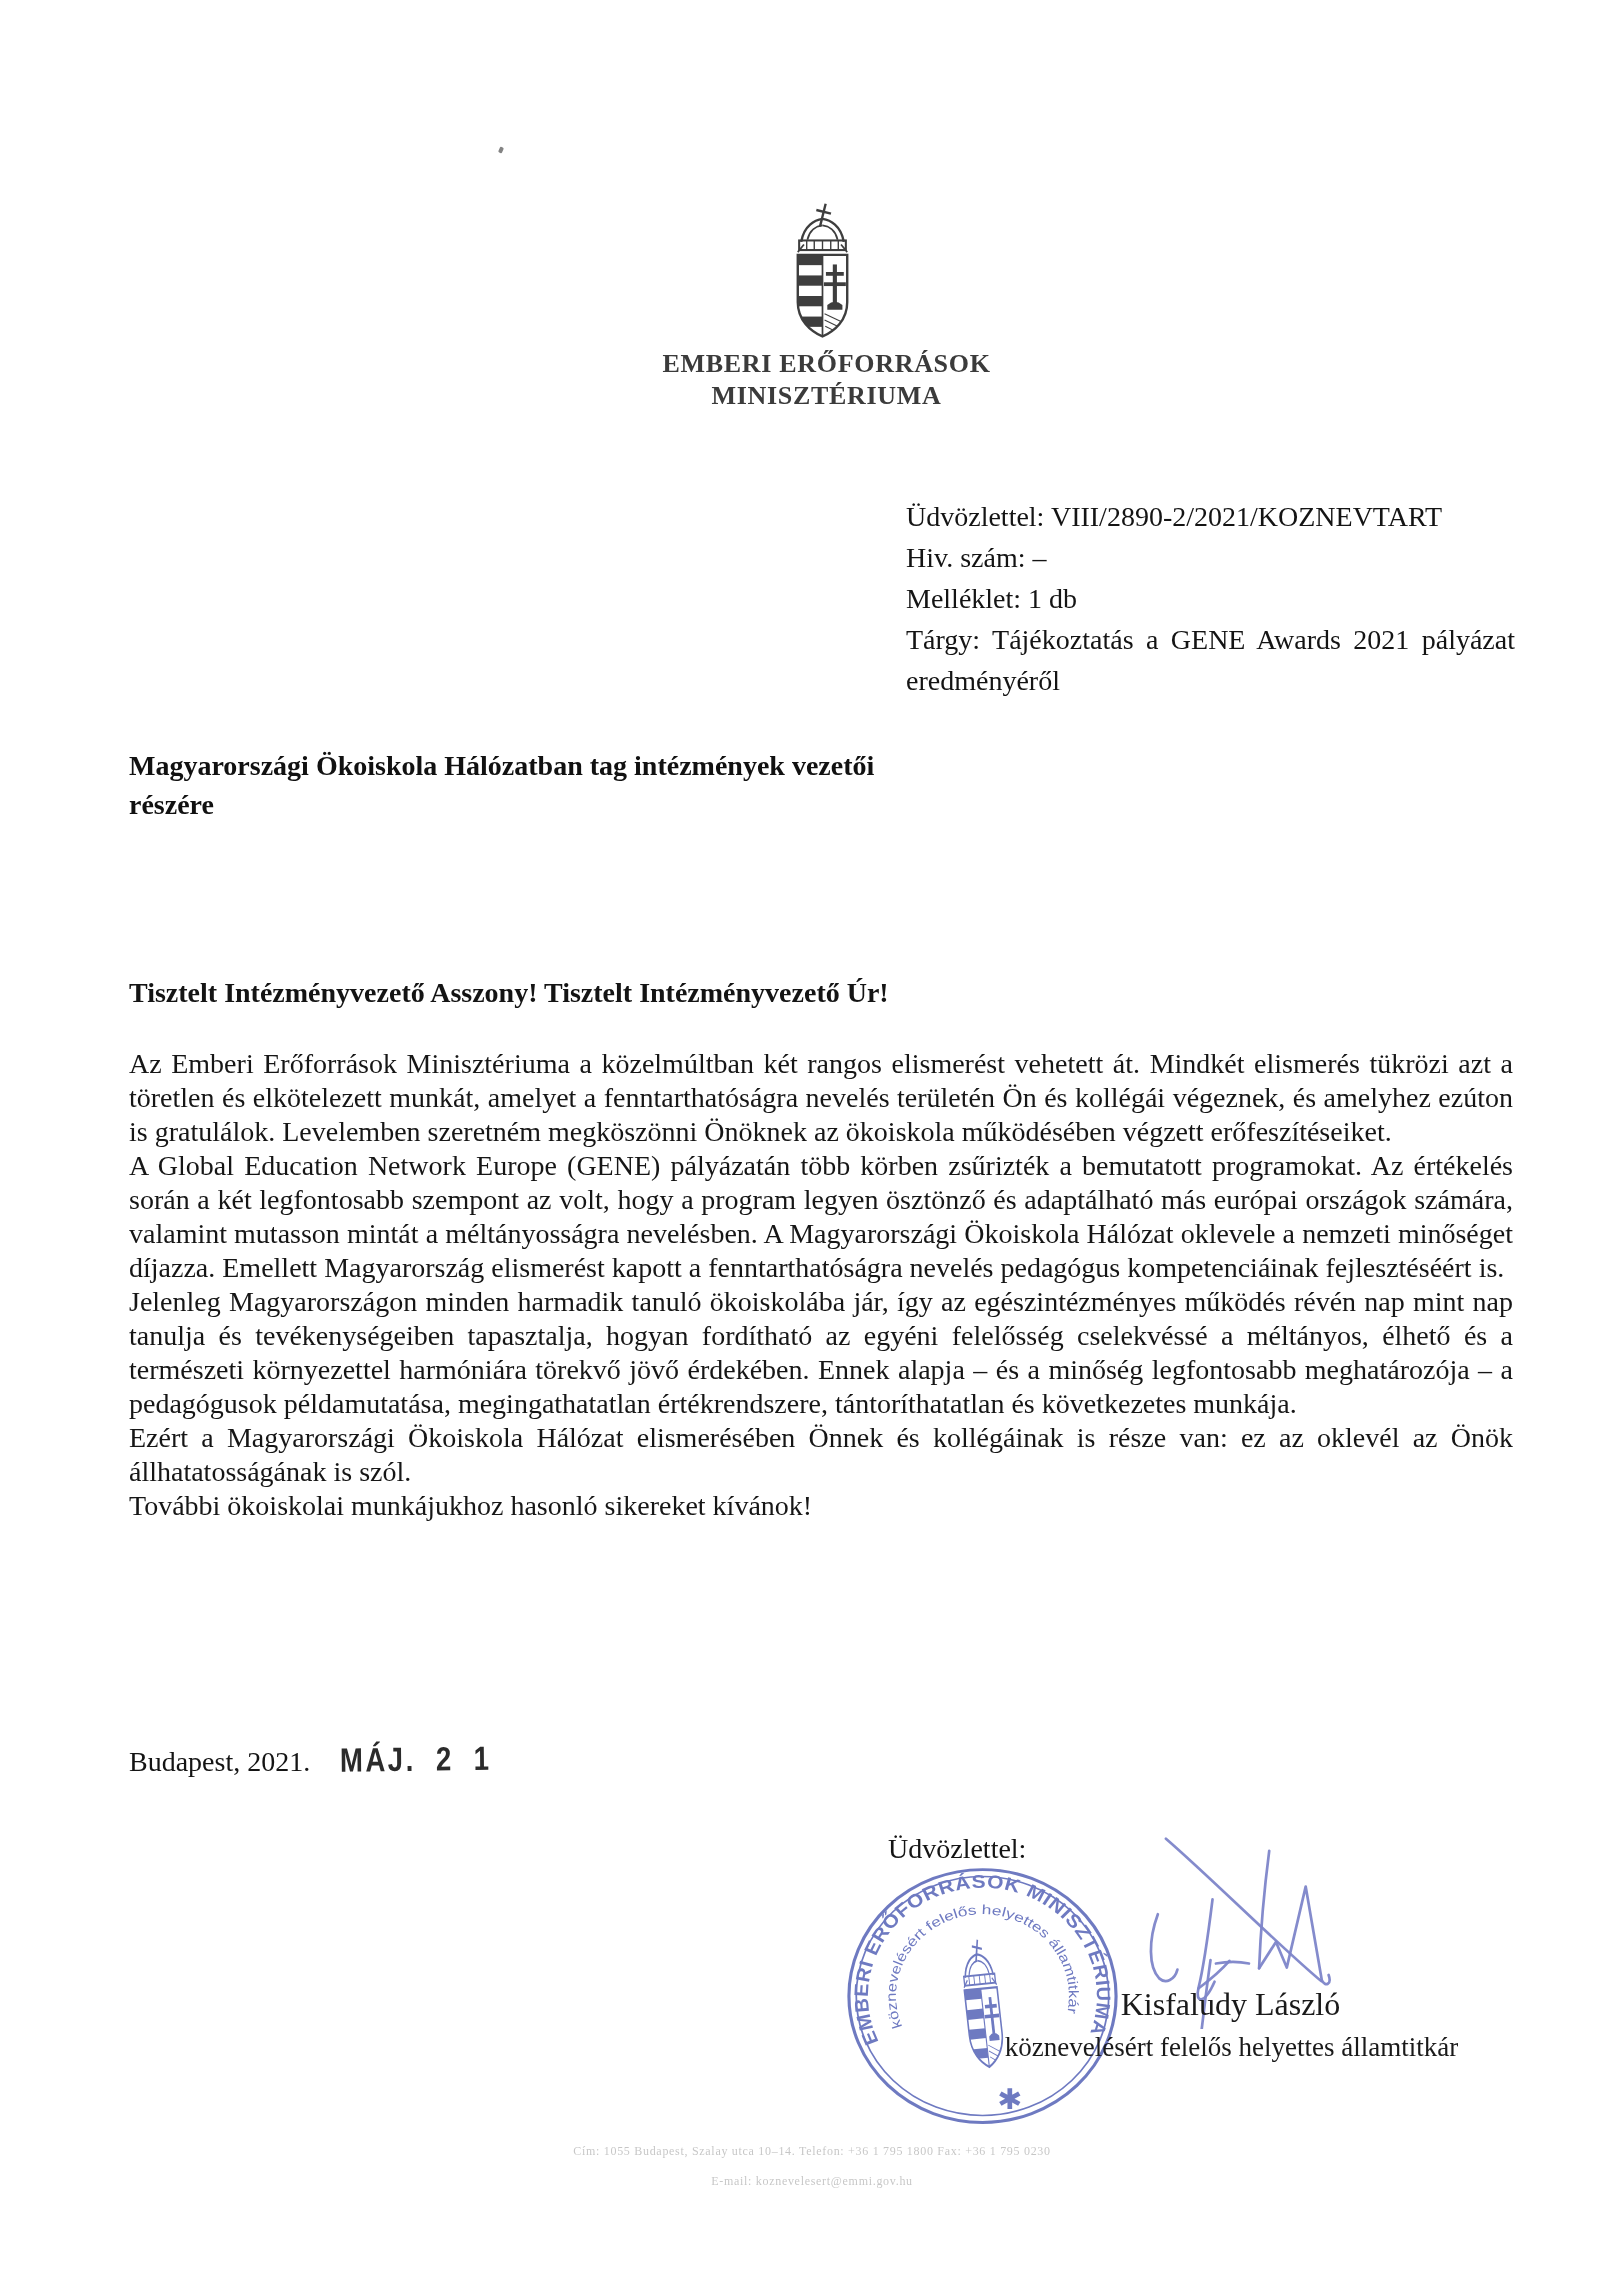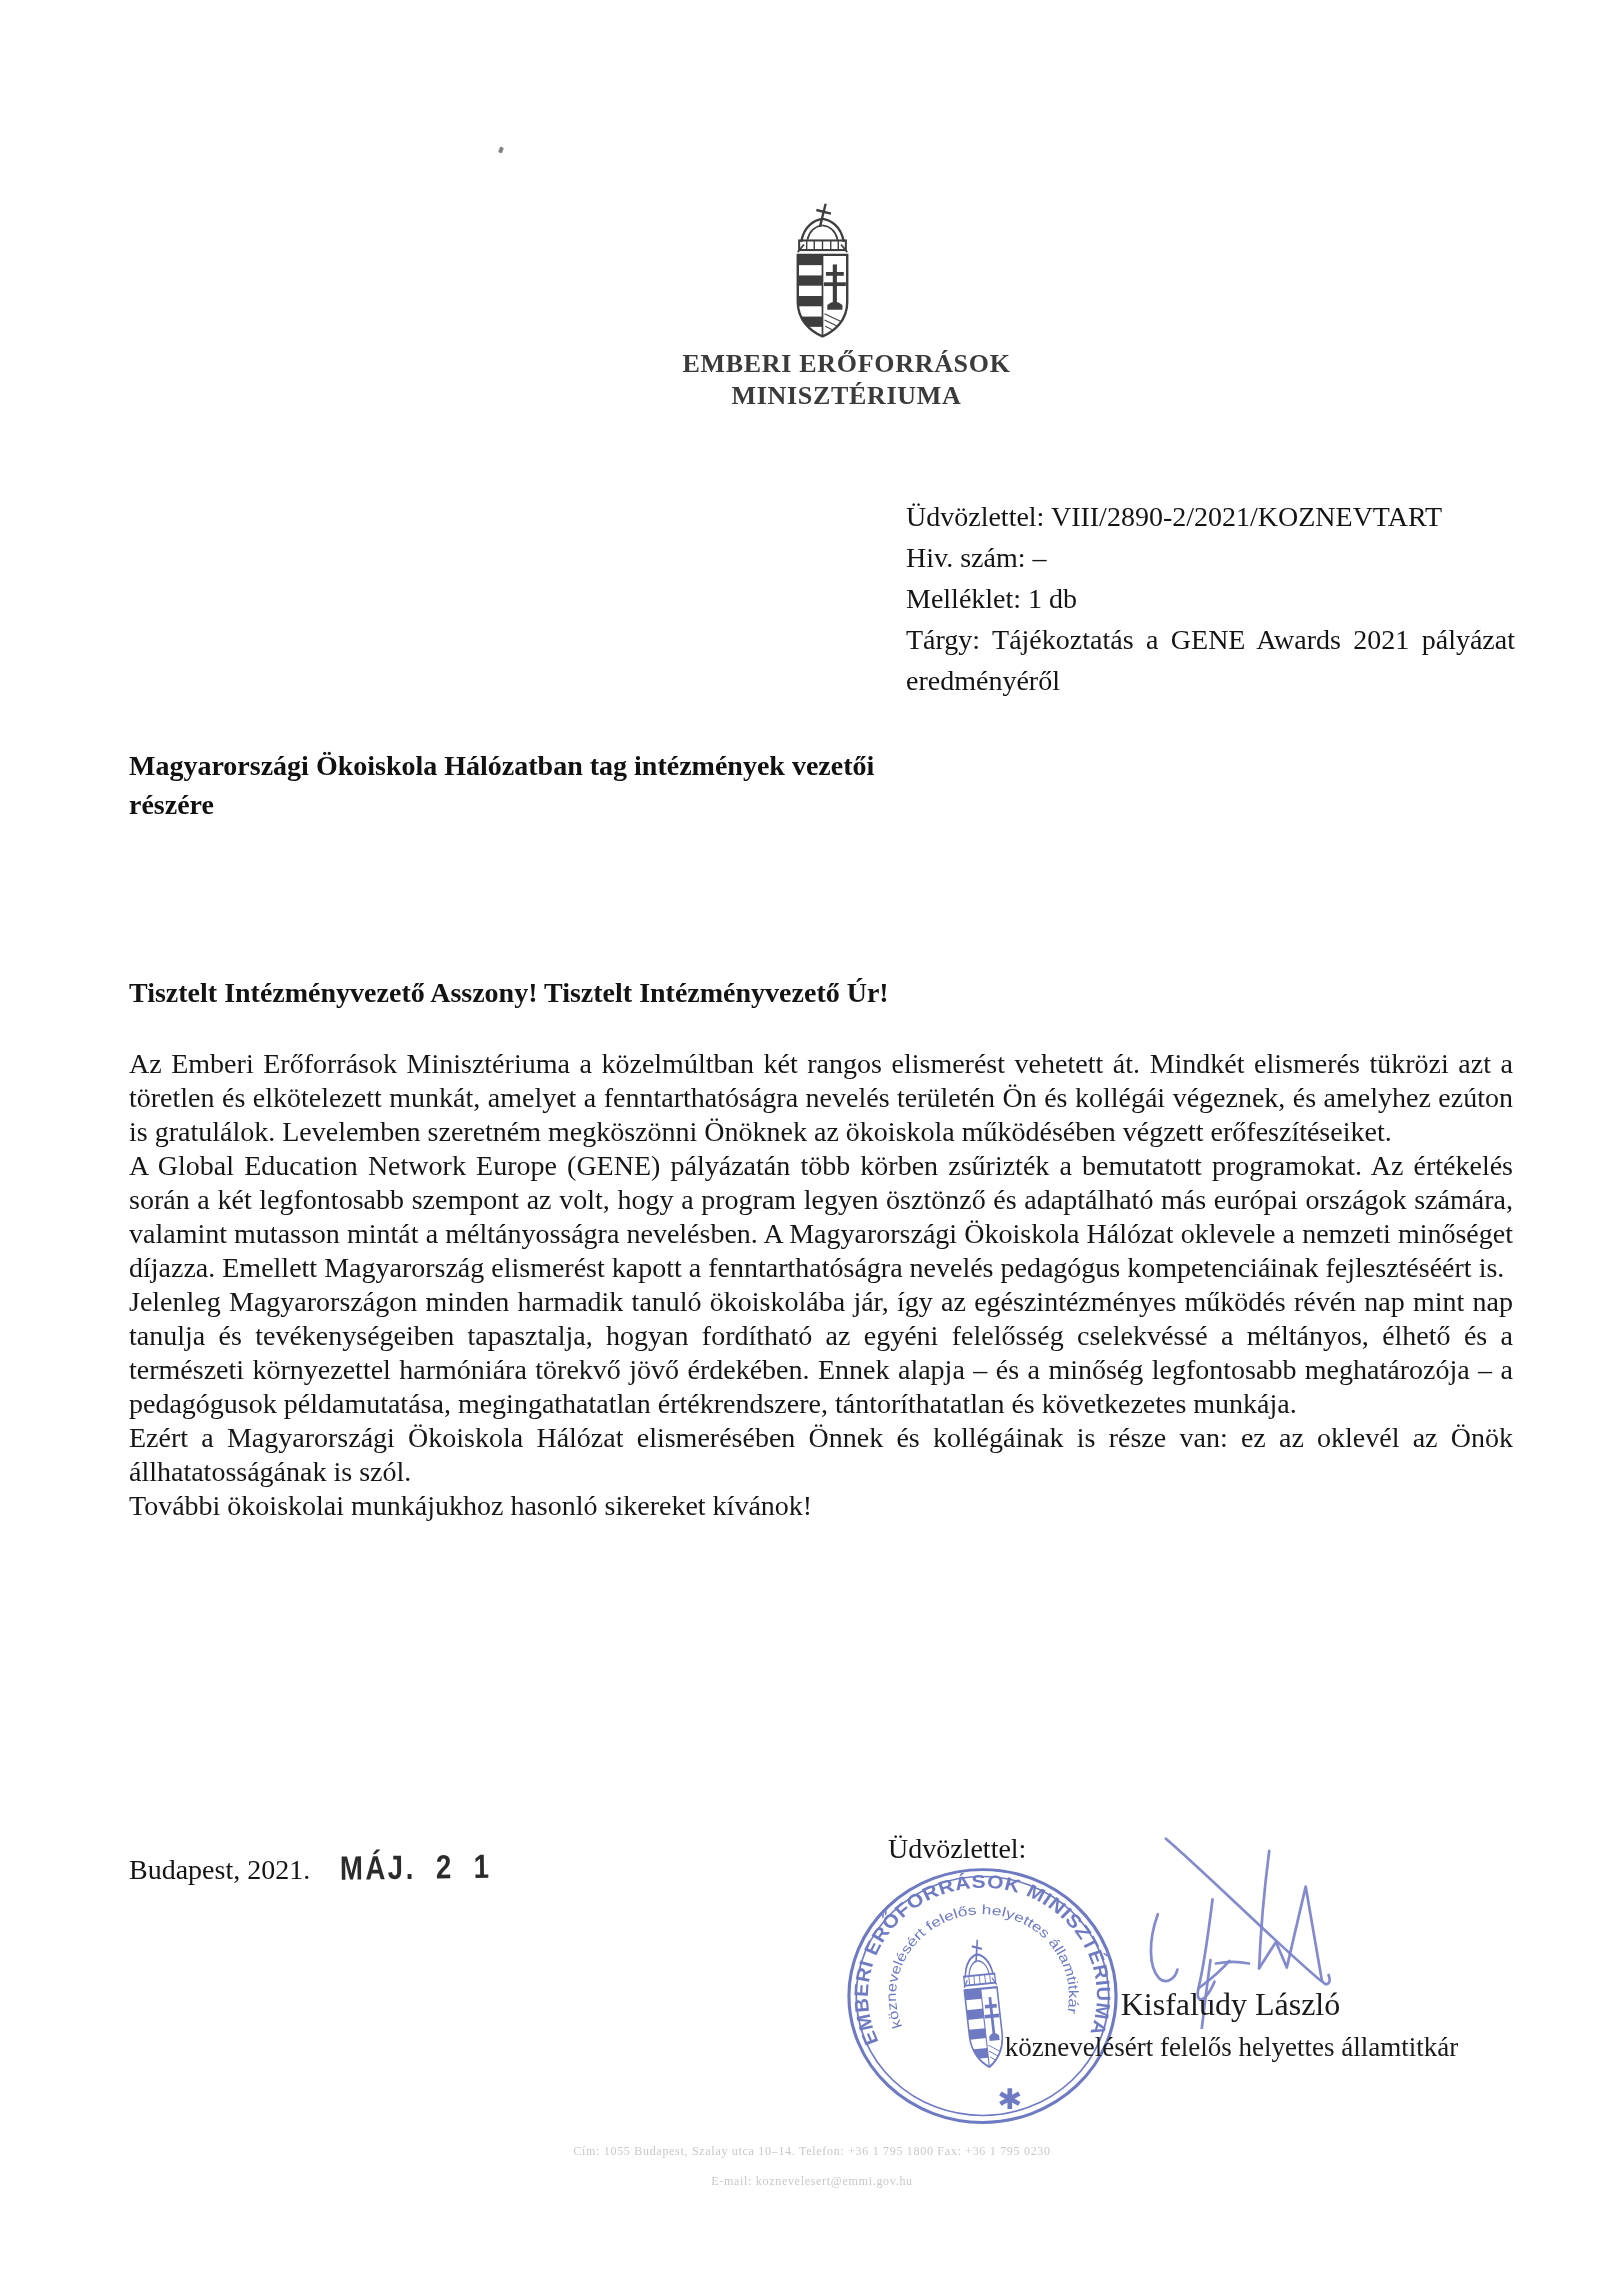--- a/index.html
+++ b/index.html
@@ -17,21 +17,21 @@
     width: 4px; height: 6px; background: #5a5a5a;
     border-radius: 1.4px; transform: rotate(24deg); opacity: .75;
   }
 
   .coa-top {
     position: absolute; left: 771px; top: 200px;
     width: 103px; height: 144px; color: #3e3e3e;
   }
 
   .ministry {
-    position: absolute; left: 625px; top: 348px; width: 443px;
+    position: absolute; left: 605px; top: 348px; width: 443px;
     text-align: center; font-weight: bold; color: #3b3b3b;
     font-size: 26px; line-height: 32px; letter-spacing: 0.7px;
   }
 
   .refblock {
     position: absolute; left: 906px; top: 496px; width: 609px;
     font-size: 28px; line-height: 41px; color: #141414;
   }
   .refline { white-space: nowrap; }
   .refline.targy { white-space: normal; text-align: justify; }
@@ -47,21 +47,21 @@
   }
 
   .body-text {
     position: absolute; left: 129px; top: 1047px; width: 1384px;
     font-size: 28px; line-height: 34px; text-align: justify;
     color: #161616;
   }
   .body-text p { margin: 0; }
 
   .dateline {
-    position: absolute; left: 129px; top: 1852px;
+    position: absolute; left: 129px; top: 1744px;
     font-size: 28px; color: #141414;
   }
   .datestamp {
     display: inline-block; margin-left: 23px;
     font-family: "Liberation Sans", "DejaVu Sans", sans-serif;
     font-weight: 700; font-size: 30px;
     letter-spacing: 2.7px; word-spacing: 10.8px;
     color: #2b2b2b; transform: scale(.92, 1.12) translateY(1.4px) rotate(-.6deg);
     transform-origin: left bottom;
   }

